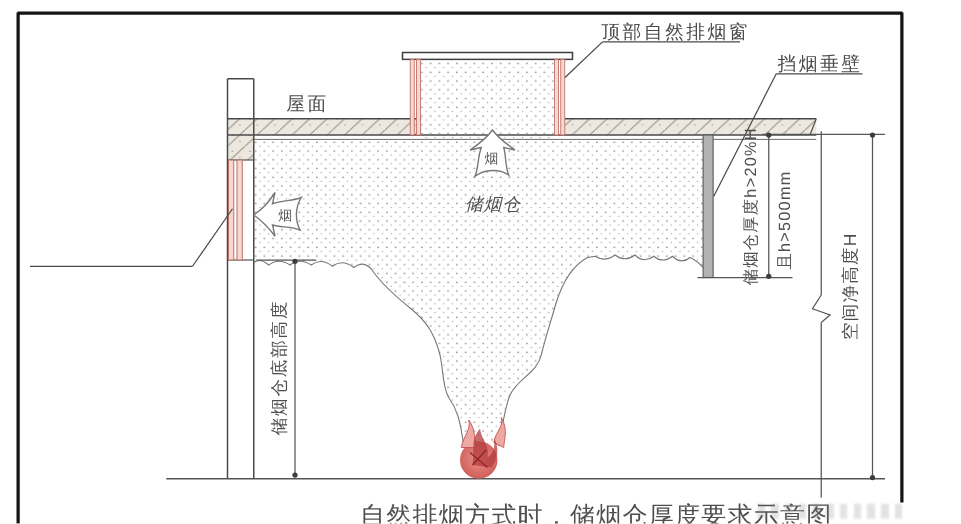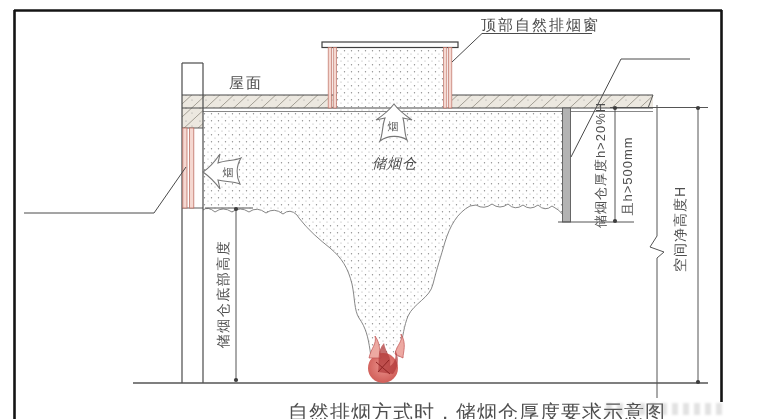--- a/index.html
+++ b/index.html
@@ -153,20 +153,21 @@
 
     <g stroke="#141414" stroke-width="2.6">
       <line x1="14" y1="10.5" x2="722" y2="10.5"></line>
       <line x1="14.5" y1="10" x2="14.5" y2="419"></line>
       <line x1="721.5" y1="10" x2="721.5" y2="402"></line>
     </g>
   </svg>
 
   <div class="lbl lbl-main" style="left:229px;top:74px;">屋面</div>
   <div class="lbl lbl-main" style="left:461px;top:16px;margin-left:20px;">顶部自然排烟窗</div>
+  <div class="lbl lbl-main" style="left:622px;top:42px;">挡烟垂壁</div>
   <div class="lbl lbl-small" style="left:372px;top:155px;font-style:italic;">储烟仓</div>
 
   <div class="vtext" style="left:224px;top:294px;font-size:14px;letter-spacing:1.5px;">储烟仓底部高度</div>
   <div class="vtext" style="left:601px;top:165px;">储烟仓厚度h&gt;20%H</div>
   <div class="vtext" style="left:628px;top:176px;">且h&gt;500mm</div>
   <div class="vtext" style="left:681px;top:229px;font-size:14px;">空间净高度H</div>
 
   <div class="caption">自然排烟方式时，储烟仓厚度要求示意图</div>
   <div class="watermark"></div>
 </div>

